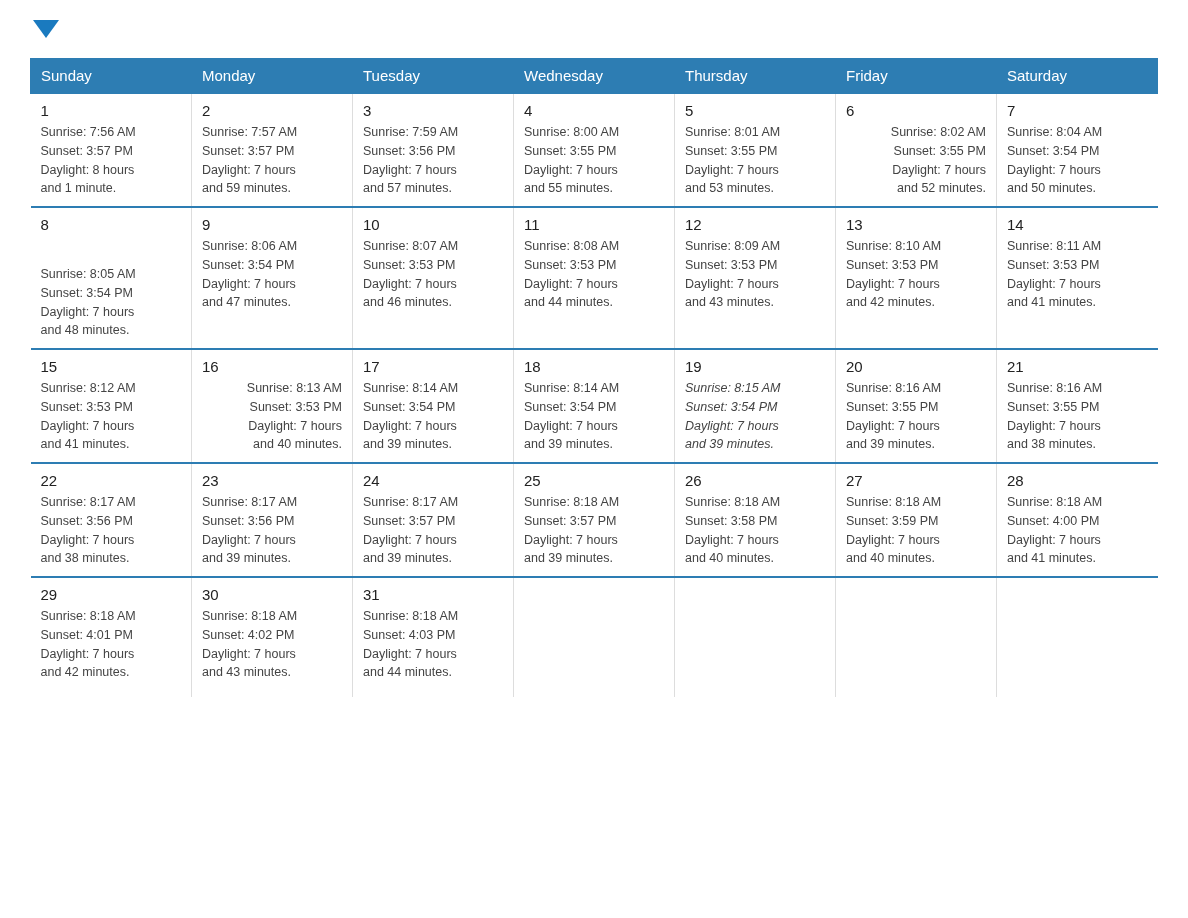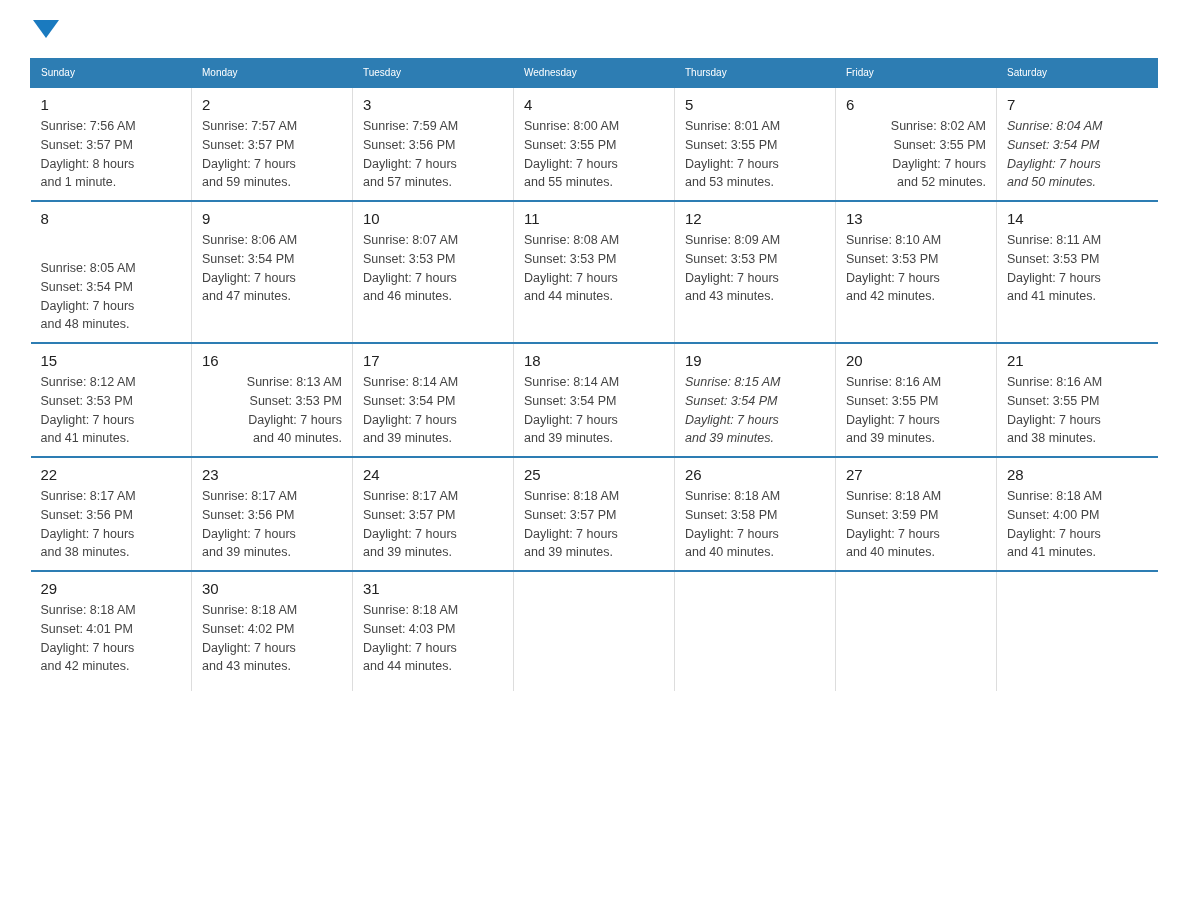--- a/index.html
+++ b/index.html
@@ -53,21 +53,21 @@
     table {
       width: 100%;
       border-collapse: collapse;
       table-layout: fixed;
     }
     thead tr {
       background-color: #2d7db3;
     }
     thead th {
       color: #fff;
-      font-size: 10px;
+      font-size: 15px;
       font-weight: normal;
       padding: 8px 10px;
       text-align: left;
       border: 1px solid #2d7db3;
     }
     tbody tr {
       border-top: 2px solid #2d7db3;
     }
     tbody td {
       vertical-align: top;
@@ -165,21 +165,21 @@
         </td>
         <td>
           <span class="day-num">6</span>
           <div class="day-info" style="white-space: pre-line; text-align: right;">Sunrise: 8:02 AM
 Sunset: 3:55 PM
 Daylight: 7 hours
 and 52 minutes.</div>
         </td>
         <td>
           <span class="day-num">7</span>
-          <div class="day-info" style="white-space: pre-line; font-style: italic;">Sunrise: 8:04 AM
+          <div class="day-info" style="white-space: pre-line;">Sunrise: 8:04 AM
 Sunset: 3:54 PM
 Daylight: 7 hours
 and 50 minutes.</div>
         </td>
       </tr>
       <tr>
         <td>
           <span class="day-num">8</span>
           <div class="day-info" style="white-space: pre-line; margin-top: 32px;">Sunrise: 8:05 AM
 Sunset: 3:54 PM

